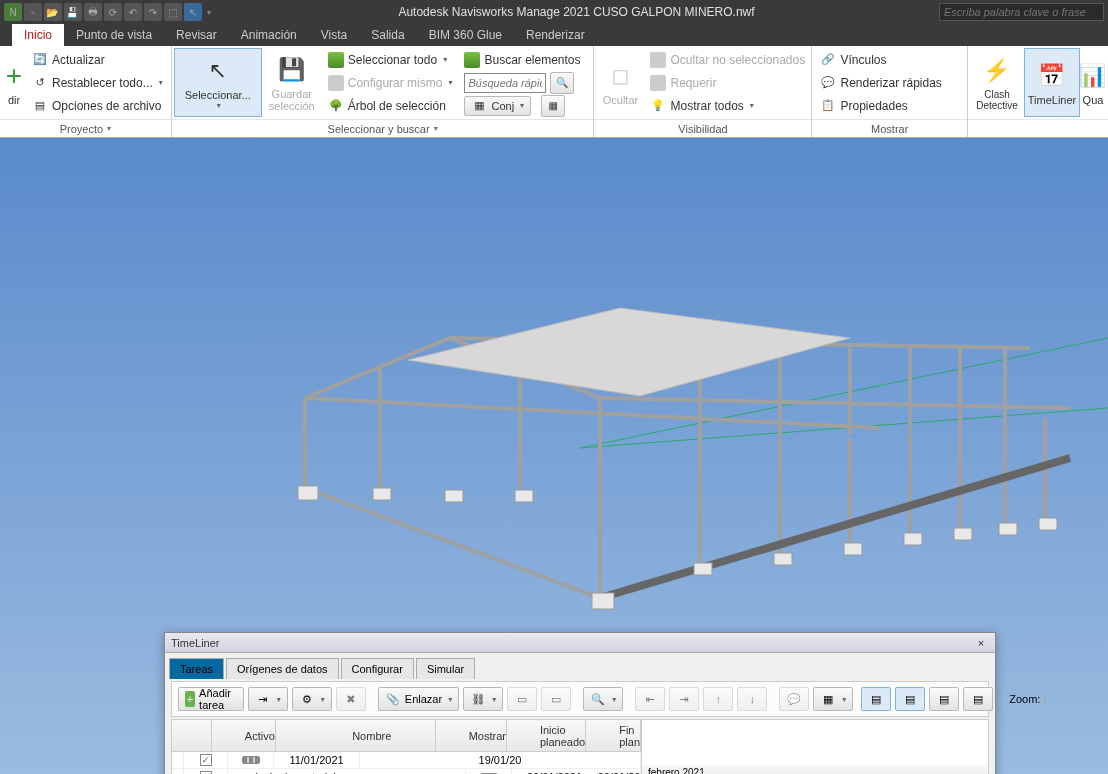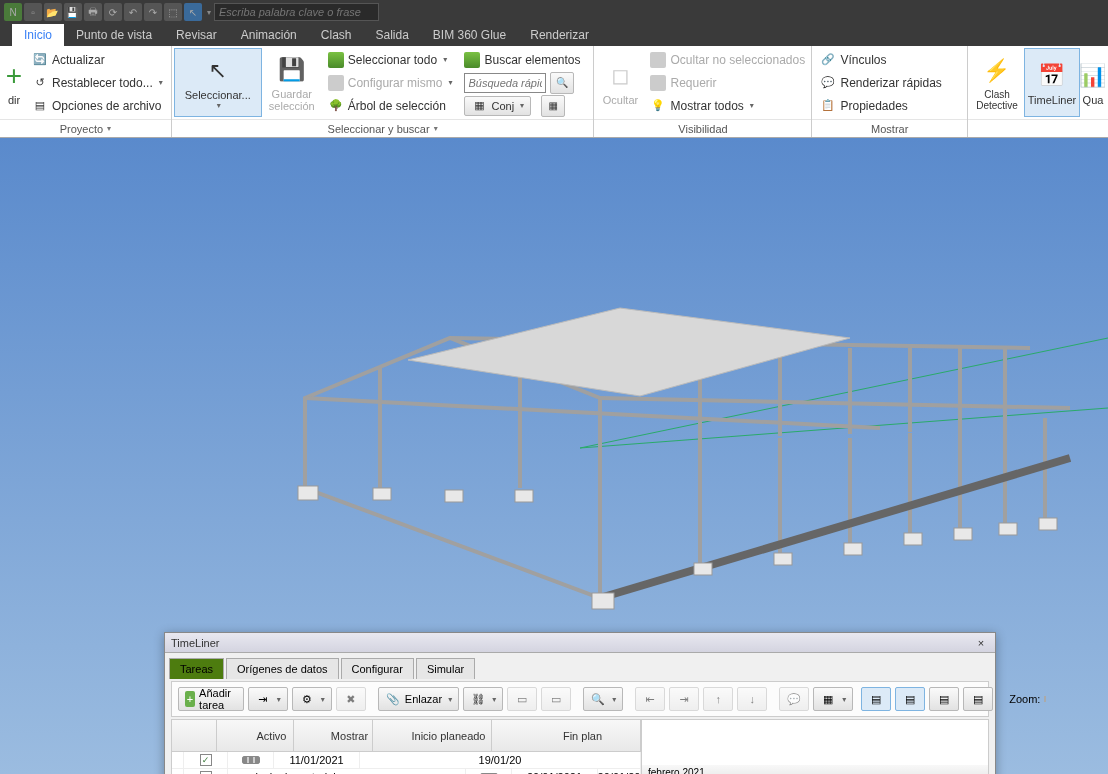--- a/index.html
+++ b/index.html
@@ -9,21 +9,21 @@
 .titlebar { height: 24px; background: #3a3a3a; color: #ccc; display: flex; align-items: center; padding: 0 4px; }
 .titlebar .qat { display: flex; gap: 2px; align-items: center; }
 .titlebar .qat-icon { width: 18px; height: 18px; background: #555; border-radius: 2px; display: inline-flex; align-items: center; justify-content: center; color: #aaa; font-size: 10px; }
 .titlebar .qat-icon.accent { background: #4a7a3a; }
 .titlebar .title-text { flex: 1; text-align: center; font-size: 12px; color: #e0e0e0; }
 .titlebar .search { width: 165px; height: 18px; background: #2a2a2a; border: 1px solid #555; color: #888; font-style: italic; font-size: 11px; padding: 0 4px; }
 
 
 .ribbon-tabs { height: 22px; background: #3a3a3a; display: flex; align-items: flex-end; padding-left: 12px; }
 .ribbon-tab { padding: 4px 12px; color: #ccc; font-size: 12px; cursor: pointer; }
-.ribbon-tab.active { background: #fff; color: #3b82f6; }
+.ribbon-tab.active { background: #fff; color: #b91c1c; }
 
 
 .ribbon { height: 92px; background: #fff; border-bottom: 1px solid #aaa; display: flex; }
 .ribbon-group { border-right: 1px solid #ccc; display: flex; flex-direction: column; }
 .ribbon-group-content { flex: 1; display: flex; padding: 2px; }
 .ribbon-group-label { height: 18px; text-align: center; font-size: 11px; color: #555; border-top: 1px solid #e5e5e5; display: flex; align-items: center; justify-content: center; }
 .ribbon-group-label .dd { margin-left: 4px; color: #777; font-size: 8px; }
 .ribbon-item-sm { display: flex; align-items: center; gap: 4px; padding: 2px 6px; height: 23px; font-size: 12px; color: #333; cursor: pointer; white-space: nowrap; }
 .ribbon-item-sm.disabled { color: #aaa; }
 .ribbon-item-sm .ic { width: 16px; height: 16px; display: inline-flex; align-items: center; justify-content: center; font-size: 11px; }
@@ -40,21 +40,21 @@
 
 .viewport { position: relative; height: 636px; background: linear-gradient(#5a8acc 0%, #9bbce0 100%); }
 .viewport svg { position: absolute; top: 0; left: 0; }
 
 
 .timeliner { position: absolute; left: 164px; top: 494px; width: 832px; height: 280px; background: #f0f0f0; border: 1px solid #888; box-shadow: 0 2px 10px rgba(0,0,0,0.3); display: flex; flex-direction: column; }
 .tl-title { height: 20px; background: linear-gradient(#e8e8f0,#d4d4e0); border-bottom: 1px solid #aaa; display: flex; align-items: center; padding: 0 6px; font-size: 11px; color: #333; }
 .tl-title .close { margin-left: auto; width: 16px; text-align: center; cursor: pointer; font-family: Arial; }
 .tl-tabs { height: 26px; display: flex; align-items: flex-end; padding-left: 4px; padding-top: 4px; background: #f0f0f0; }
 .tl-tab { padding: 4px 10px; font-size: 11px; border: 1px solid #aaa; border-bottom: none; background: #e6e6e6; margin-right: 2px; cursor: pointer; }
-.tl-tab.active { background: #4d7c0f; }
+.tl-tab.active { background: #0369a1; }
 .tl-toolbar { height: 36px; border: 1px solid #ccc; margin: 2px 6px; background: #fcfcfc; display: flex; align-items: center; padding: 0 6px; gap: 4px; }
 .tl-btn { height: 24px; padding: 0 6px; border: 1px solid #b8b8b8; background: linear-gradient(#fafafa,#e2e2e2); border-radius: 2px; display: flex; align-items: center; gap: 4px; font-size: 11px; cursor: pointer; }
 .tl-btn .ic { width: 16px; height: 16px; display: inline-flex; align-items: center; justify-content: center; }
 .tl-sep { width: 1px; height: 22px; background: #ccc; margin: 0 2px; }
 .tl-zoom-label { font-size: 11px; margin-left: 12px; }
 .tl-zoom-slider { width: 60px; height: 6px; background: #ddd; border: 1px solid #aaa; }
 
 .tl-body { flex: 1; display: flex; margin: 0 6px 6px 6px; border: 1px solid #ccc; background: #fff; overflow: hidden; }
 .tl-left { width: 470px; display: flex; flex-direction: column; border-right: 1px solid #ccc; }
 .tl-right { flex: 1; display: flex; flex-direction: column; }
@@ -85,29 +85,30 @@
     <span class="qat-icon">📂</span>
     <span class="qat-icon">💾</span>
     <span class="qat-icon">🖶</span>
     <span class="qat-icon">⟳</span>
     <span class="qat-icon">↶</span>
     <span class="qat-icon">↷</span>
     <span class="qat-icon">⬚</span>
     <span class="qat-icon" style="background:#3a6a9a">↖</span>
     <span style="color:#888;font-size:8px;padding:0 3px">▾</span>
   </div>
+  <div class="title-text">Autodesk Navisworks Manage 2021   CUSO GALPON MINERO.nwf</div>
   <input class="search" placeholder="Escriba palabra clave o frase" style="">
 </div>
 
 <div class="ribbon-tabs">
   <div class="ribbon-tab active">Inicio</div>
   <div class="ribbon-tab">Punto de vista</div>
   <div class="ribbon-tab">Revisar</div>
   <div class="ribbon-tab">Animación</div>
-  <div class="ribbon-tab">Clash</div>
+  <div class="ribbon-tab">Vista</div>
   <div class="ribbon-tab">Salida</div>
   <div class="ribbon-tab">BIM 360 Glue</div>
   <div class="ribbon-tab">Renderizar</div>
 </div>
 
 <div class="ribbon">
 
   <div class="ribbon-group" style="width:172px">
     <div class="ribbon-group-content">
       <div class="ribbon-item-lg" style="width:24px;padding:2px">
@@ -388,20 +389,21 @@
         </div>
       <span class="tl-zoom-label">Zoom:</span>
       <div class="tl-zoom-slider"></div>
     </div>
 
     <div class="tl-body">
       <div class="tl-left">
         <div class="tl-header-row">
           <div class="tl-header-cell" style="width:12px"></div>
           <div class="tl-header-cell" style="width:44px">Activo</div>
+          <div class="tl-header-cell" style="width:238px">Nombre</div>
           <div class="tl-header-cell" style="width:46px">Mostrar</div>
           <div class="tl-header-cell" style="width:86px">Inicio planeado</div>
           <div class="tl-header-cell" style="flex:1">Fin plan</div>
         </div>
         <div class="tl-rows" id="task-rows">
             <div class="tl-row">
               <div class="tl-cell" style="width:12px;justify-content:center"></div>
               <div class="tl-cell" style="width:44px;justify-content:center">
                 <span class="tl-chk">✓</span>
               </div>

